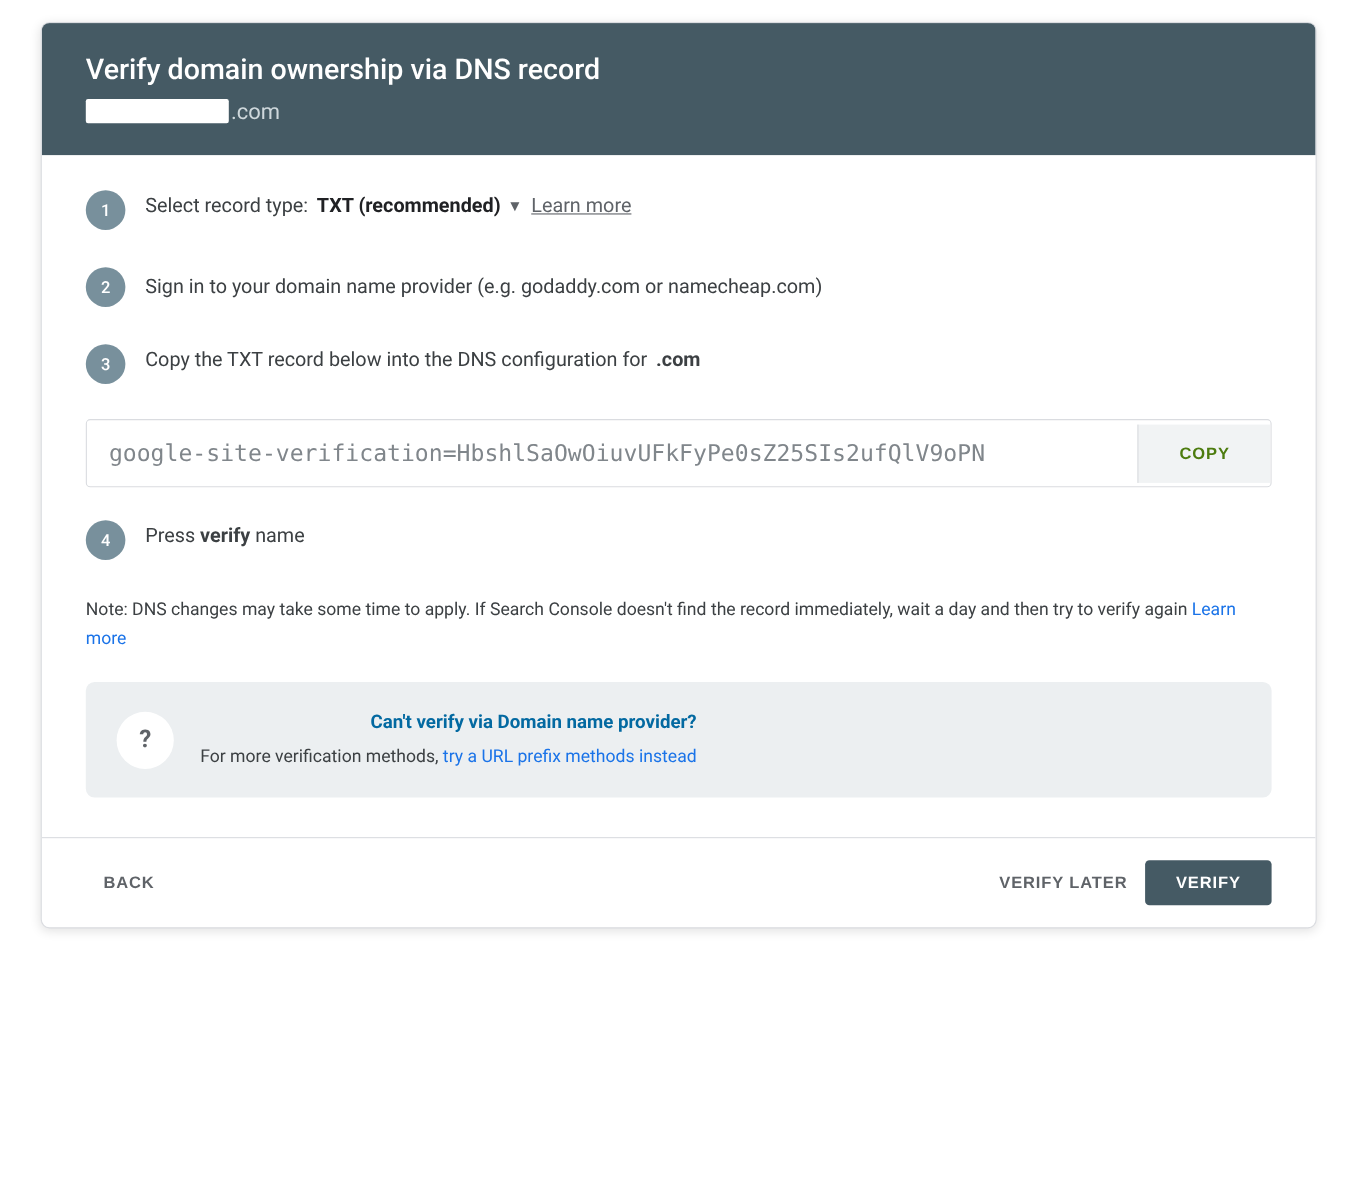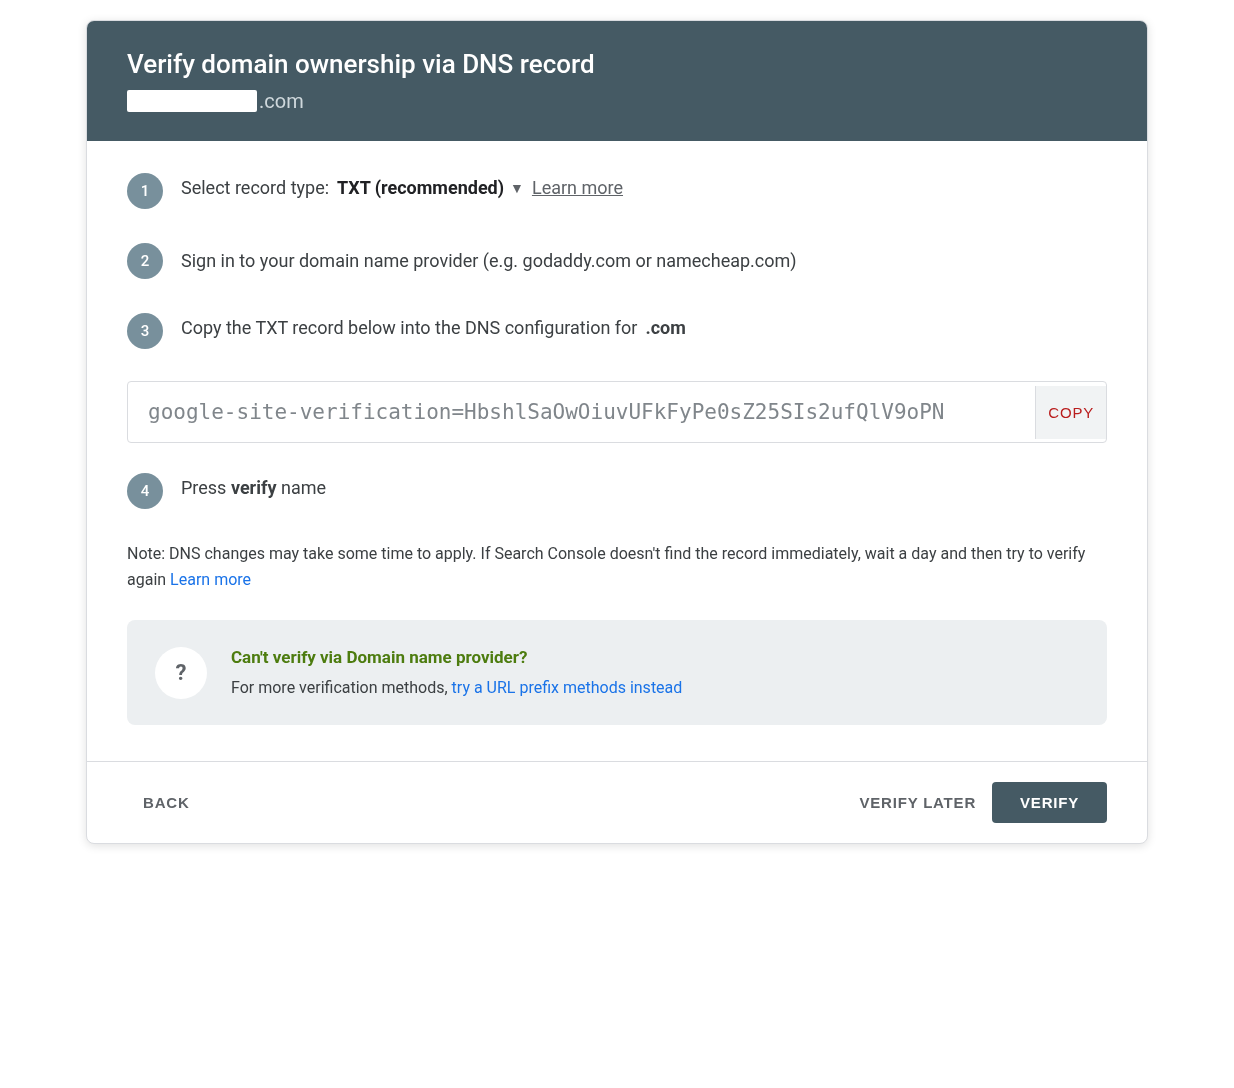--- a/index.html
+++ b/index.html
@@ -8,21 +8,21 @@
       background: #fff;
       color: #202124;
       width: 1234px;
       min-height: 1088px;
       display: flex;
       align-items: flex-start;
       justify-content: center;
       padding: 20px;
     }
     .dialog {
-      width: 1062px;
+      width: 1160px;
       border: 1px solid #dadce0;
       border-radius: 8px;
       overflow: hidden;
       box-shadow: 0 2px 10px rgba(0,0,0,0.12);
       background: #fff;
     }
     .dialog-header {
       background: #455a64;
       padding: 28px 40px 28px 40px;
     }
@@ -126,24 +126,24 @@
       color: #80868b;
       font-family: monospace;
       white-space: nowrap;
       overflow: hidden;
       text-overflow: ellipsis;
     }
     .copy-button {
       background: #f1f3f4;
       border: none;
       border-left: 1px solid #dadce0;
-      padding: 18px 12px;
-      font-size: 15px;
-      font-weight: 400;
-      color: #b91c1c;
+      padding: 18px 37px;
+      font-size: 15px;
+      font-weight: 700;
+      color: #4d7c0f;
       letter-spacing: 0.8px;
       cursor: pointer;
       white-space: nowrap;
       text-transform: uppercase;
     }
     .step4-text {
       font-size: 18px;
       color: #3c4043;
       padding-top: 6px;
     }
@@ -186,22 +186,23 @@
       font-weight: 700;
     }
     .alt-verify-text {
       font-size: 16px;
       color: #3c4043;
       line-height: 1.6;
     }
     .alt-verify-title {
       font-weight: 700;
       font-size: 17px;
-      color: #4d7c0f;
+      color: #0369a1;
       margin-bottom: 4px;
+      text-align: right;
     }
     .alt-verify-link {
       color: #1a73e8;
       text-decoration: none;
       cursor: pointer;
     }
     .dialog-footer {
       border-top: 1px solid #dadce0;
       padding: 20px 40px;
       display: flex;

